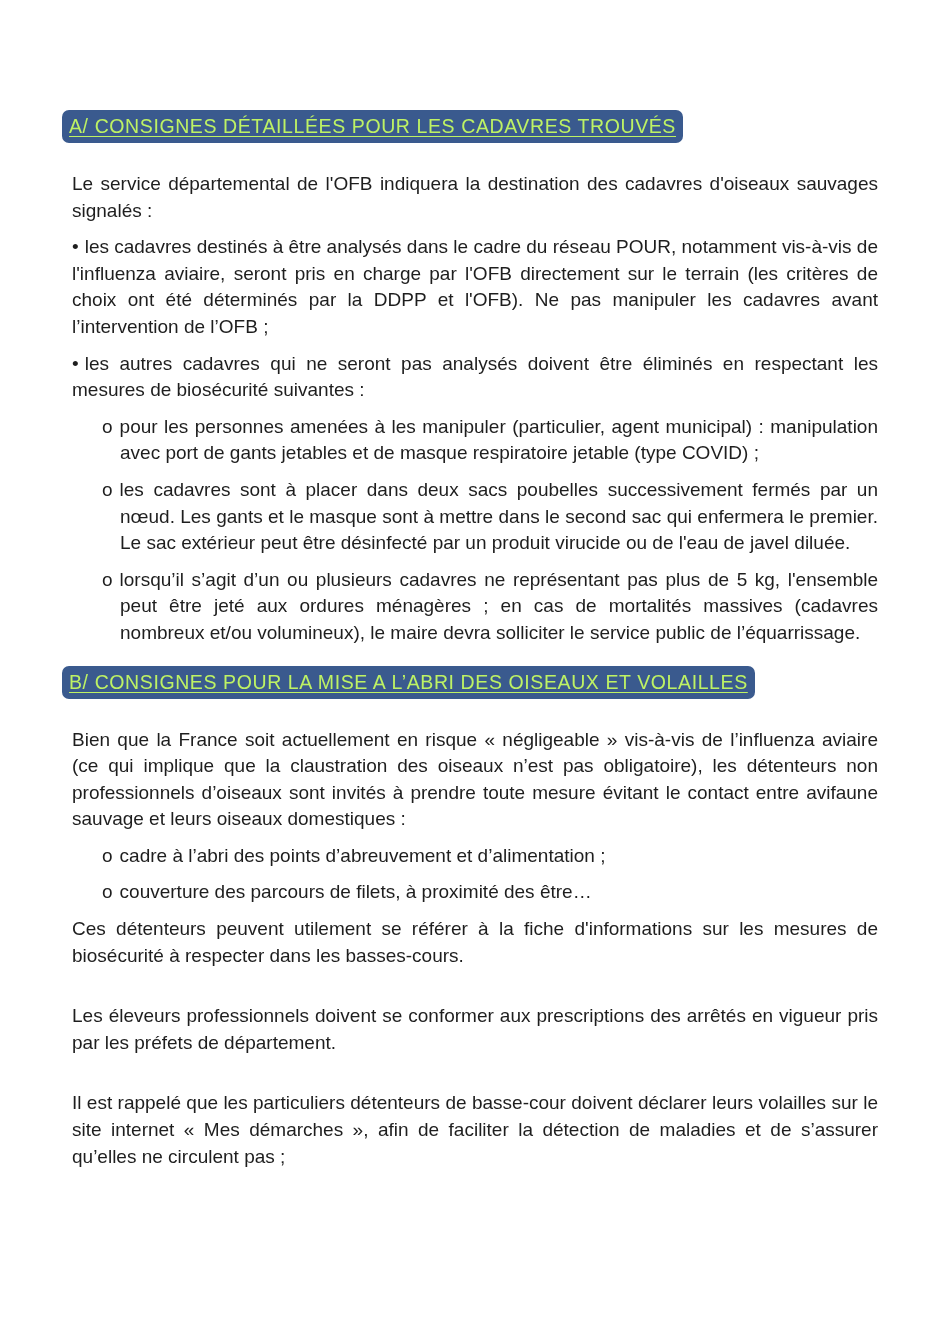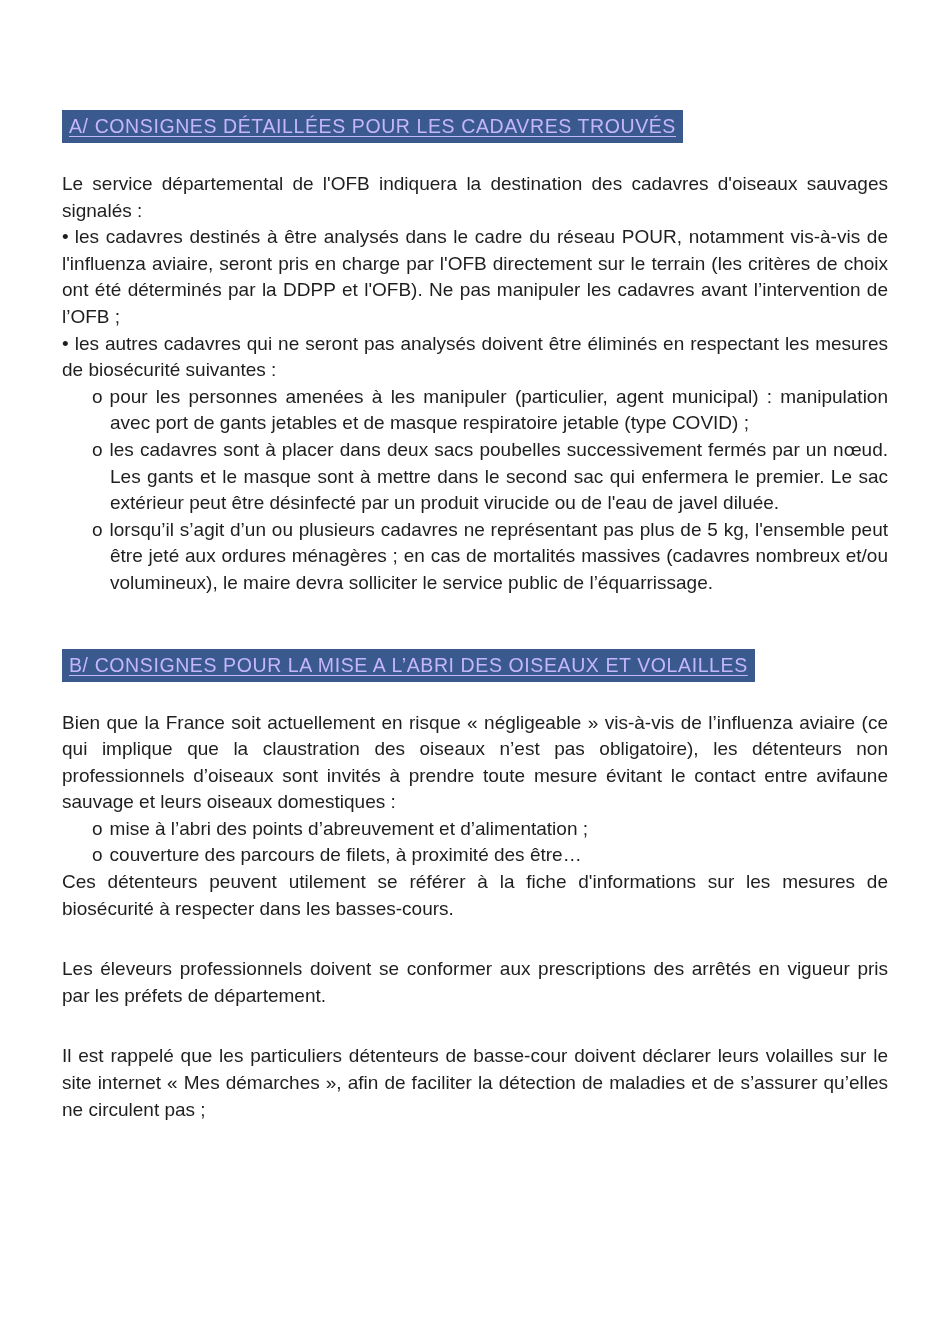--- a/index.html
+++ b/index.html
@@ -17,37 +17,38 @@
     box-sizing: border-box;
     width: 950px;
     height: 1343px;
     padding: 110px 62px 0 62px;
     background: #ffffff;
   }
   .heading-wrap {
     margin: 0 0 28px 0;
   }
   .heading-wrap.second {
-    margin-top: 52px;
+    margin-top: 19px;
   }
   .section-heading {
     display: inline-block;
     background: var(--accent, #3a5a8e);
-    color: #c4b5fd;
+    color: #bef264;
     font-size: 19.5px;
     line-height: 24px;
     padding: 4px 7px 5px 7px;
     letter-spacing: 0.6px;
     text-decoration: underline;
     text-decoration-thickness: 1px;
     text-underline-offset: 3px;
     white-space: nowrap;
+    border-radius: 7px;
   }
   .doc-text p {
-    margin: 0;
+    margin: 10px;
     font-size: 19px;
     line-height: 26.6px;
     color: #1e1e1e;
     text-align: justify;
   }
   p.sub {
     padding-left: 48px;
     text-indent: -18px;
   }
   .bullet .marker {
@@ -83,21 +84,21 @@
     <p class="sub"><span class="marker">o</span><span>lorsqu’il s’agit d’un ou plusieurs cadavres ne représentant pas plus de 5 kg, l'ensemble peut être jeté aux ordures ménagères ; en cas de mortalités massives (cadavres nombreux et/ou volumineux), le maire devra solliciter le service public de l’équarrissage.</span></p>
   </div>
 
   <div class="heading-wrap second">
     <span class="section-heading">B/ CONSIGNES POUR LA MISE A L’ABRI DES OISEAUX ET VOLAILLES</span>
   </div>
 
   <div class="doc-text">
     <p>Bien que la France soit actuellement en risque « négligeable » vis-à-vis de l’influenza aviaire (ce qui implique que la claustration des oiseaux n’est pas obligatoire), les détenteurs non professionnels d’oiseaux sont invités à prendre toute mesure évitant le contact entre avifaune sauvage et leurs oiseaux domestiques :</p>
 
-    <p class="sub"><span class="marker">o</span><span>mise à l’abri des points d’abreuvement et d’alimentation ;</span></p>
+    <p class="sub"><span class="marker">o</span><span>cadre à l’abri des points d’abreuvement et d’alimentation ;</span></p>
 
     <p class="sub"><span class="marker">o</span><span>couverture des parcours de filets, à proximité des être…</span></p>
 
     <p>Ces détenteurs peuvent utilement se référer à la fiche d'informations sur les mesures de biosécurité à respecter dans les basses-cours.</p>
 
     <p class="spaced">Les éleveurs professionnels doivent se conformer aux prescriptions des arrêtés en vigueur pris par les préfets de département.</p>
 
     <p class="spaced">Il est rappelé que les particuliers détenteurs de basse-cour doivent déclarer leurs volailles sur le site internet « Mes démarches », afin de faciliter la détection de maladies et de s’assurer qu’elles ne circulent pas ;</p>
   </div>
 

